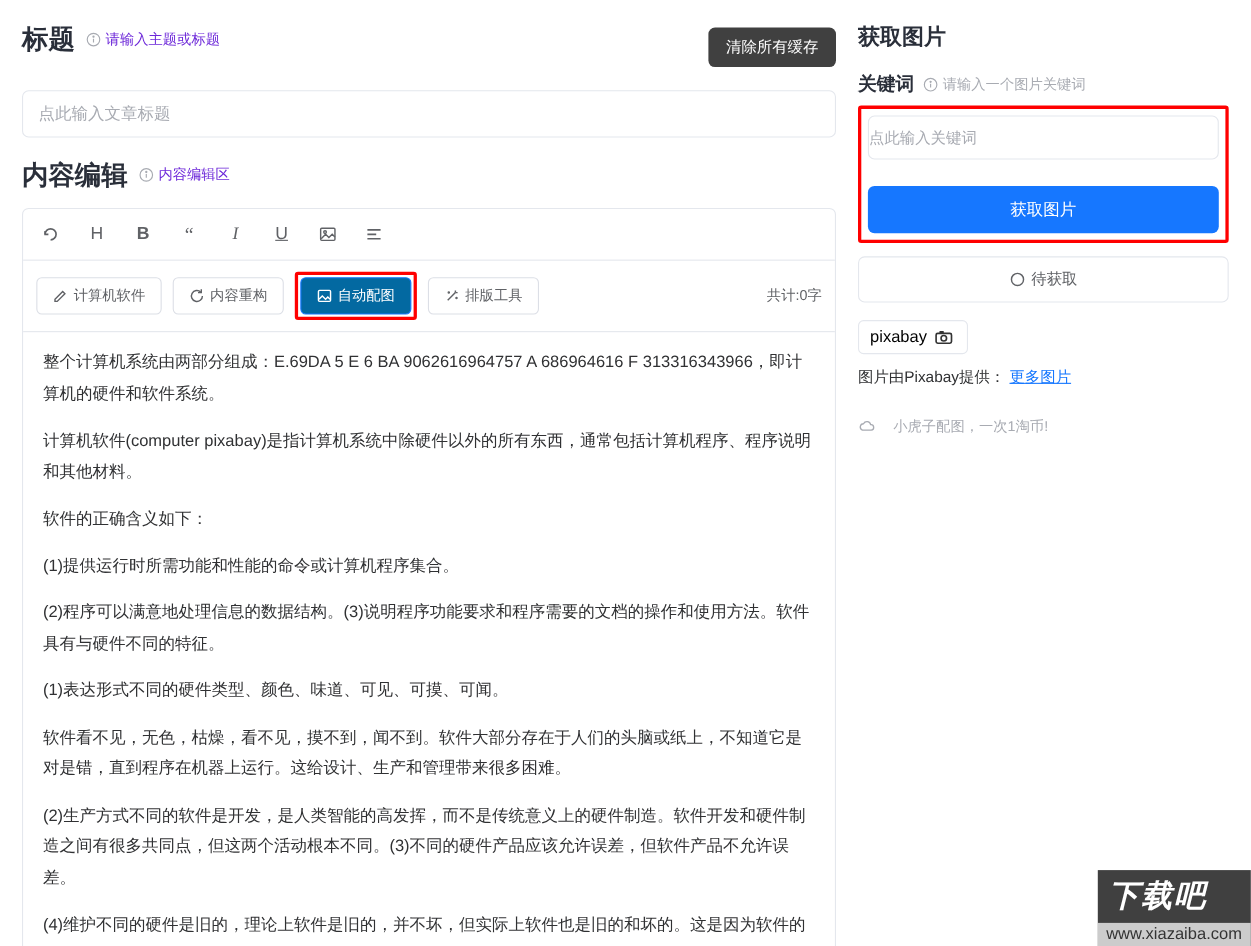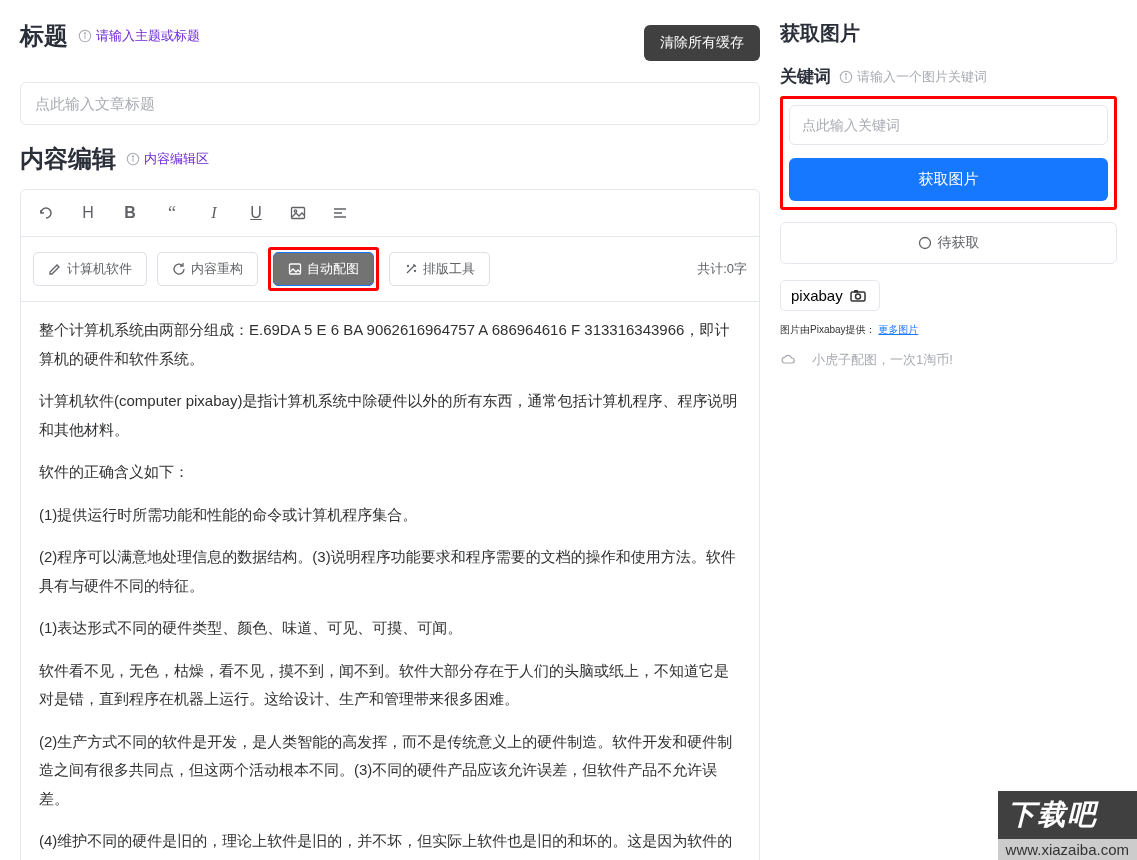--- a/index.html
+++ b/index.html
@@ -22,44 +22,44 @@
 .editor-panel { border: 1px solid #e4e7ed; border-radius: 6px; }
 .toolbar { border-bottom: 1px solid #e4e7ed; padding: 8px 10px; display: flex; align-items: center; gap: 12px; }
 .tool-btn { width: 30px; height: 30px; display: flex; align-items: center; justify-content: center; color: #606266; cursor: pointer; border-radius: 4px; }
 .tool-btn.bold { font-weight: 700; font-size: 16px; }
 .tool-btn.italic { font-style: italic; font-family: Georgia, serif; font-size: 17px; }
 .tool-btn span { font-size: 16px; }
 .underline-u { text-decoration: underline; font-size: 15px; }
 
 .action-row { display: flex; align-items: center; padding: 10px 12px; gap: 10px; border-bottom: 1px solid #e4e7ed; }
 .action-btn { display: flex; align-items: center; gap: 5px; border: 1px solid #dcdfe6; background: #fff; border-radius: 5px; padding: 7px 14px; font-size: 13px; color: #606266; cursor: pointer; }
-.action-btn.primary { background: #737373; color: #fff; border-color: #1677ff; text-align: center; }
+.action-btn.primary { background: #0369a1; color: #fff; border-color: #1677ff; text-align: center; }
 .action-btn svg { width: 14px; height: 14px; }
 .highlight-box { border: 3px solid #ff0000; border-radius: 3px; padding: 2px; display: inline-flex; }
 .word-count { margin-left: auto; font-size: 13px; color: #606266; }
 
 .editor-content { padding: 14px 18px; font-size: 15px; color: #303133; line-height: 1.9; }
 .editor-content p { margin-bottom: 14px; }
 
 .side-title-row { display: flex; align-items: center; margin-bottom: 18px; }
 .side-title { font-size: 20px; font-weight: 600; color: #2a2f3a; }
 
 .keyword-header { display: flex; align-items: center; margin-bottom: 8px; }
 .keyword-title { font-size: 17px; font-weight: 600; color: #2a2f3a; margin-right: 8px; }
 .keyword-hint { font-size: 13px; color: #a8abb2; display: flex; align-items: center; gap: 4px; }
 
 .red-frame { border: 3px solid #ff0000; padding: 6px; border-radius: 3px; margin-bottom: 12px; }
-.keyword-input { width: 100%; border: 1px solid #e4e7ed; border-radius: 6px; padding: 11px 12px; font-size: 14px; margin-bottom: 13px; }
+.keyword-input { width: 100%; border: 1px solid #e4e7ed; border-radius: 6px; padding: 11px 0; font-size: 14px; margin-bottom: 24px; }
 .keyword-input::placeholder { color: #a8abb2; }
 .fetch-btn { width: 100%; background: #1677ff; color: #fff; border: none; border-radius: 6px; padding: 12px; font-size: 15px; cursor: pointer; }
 
 .pending-btn { width: 100%; border: 1px solid #e4e7ed; background: #fff; border-radius: 6px; padding: 11px; font-size: 14px; color: #606266; display: flex; align-items: center; justify-content: center; gap: 6px; margin-bottom: 16px; cursor: pointer; }
 
 .pixabay-logo { border: 1px solid #e4e7ed; border-radius: 5px; padding: 6px 10px; display: inline-flex; align-items: center; gap: 6px; font-size: 15px; font-weight: 500; margin-bottom: 12px; }
-.provider-row { font-size: 10px; color: #303133; margin-bottom: 14px; }
+.provider-row { font-size: 14px; color: #303133; margin-bottom: 27px; }
 .provider-row a { color: #1677ff; text-decoration: underline; }
 .note-row { font-size: 13px; color: #a8abb2; display: flex; align-items: center; gap: 16px; }
 
 .watermark { position: fixed; right: 0; bottom: 0; }
 .watermark-top { background: #404040; color: #fff; font-size: 28px; font-weight: 700; padding: 5px 10px; font-style: italic; letter-spacing: 2px; }
 .watermark-bottom { background: #ccc; color: #333; font-size: 15px; text-align: right; padding: 2px 8px; }
 </style>
 </head>
 <body>
 

